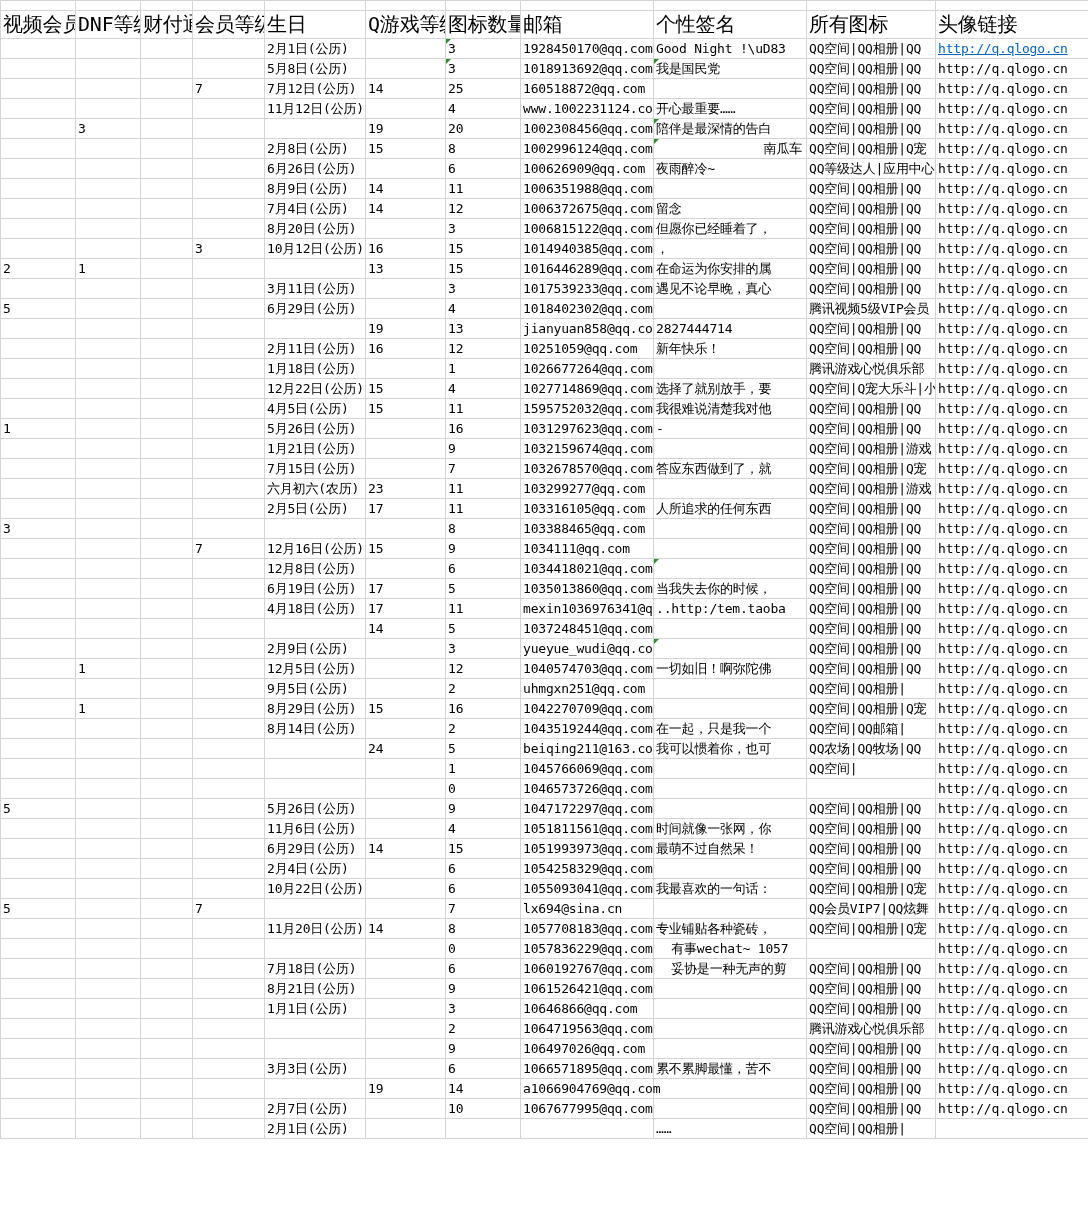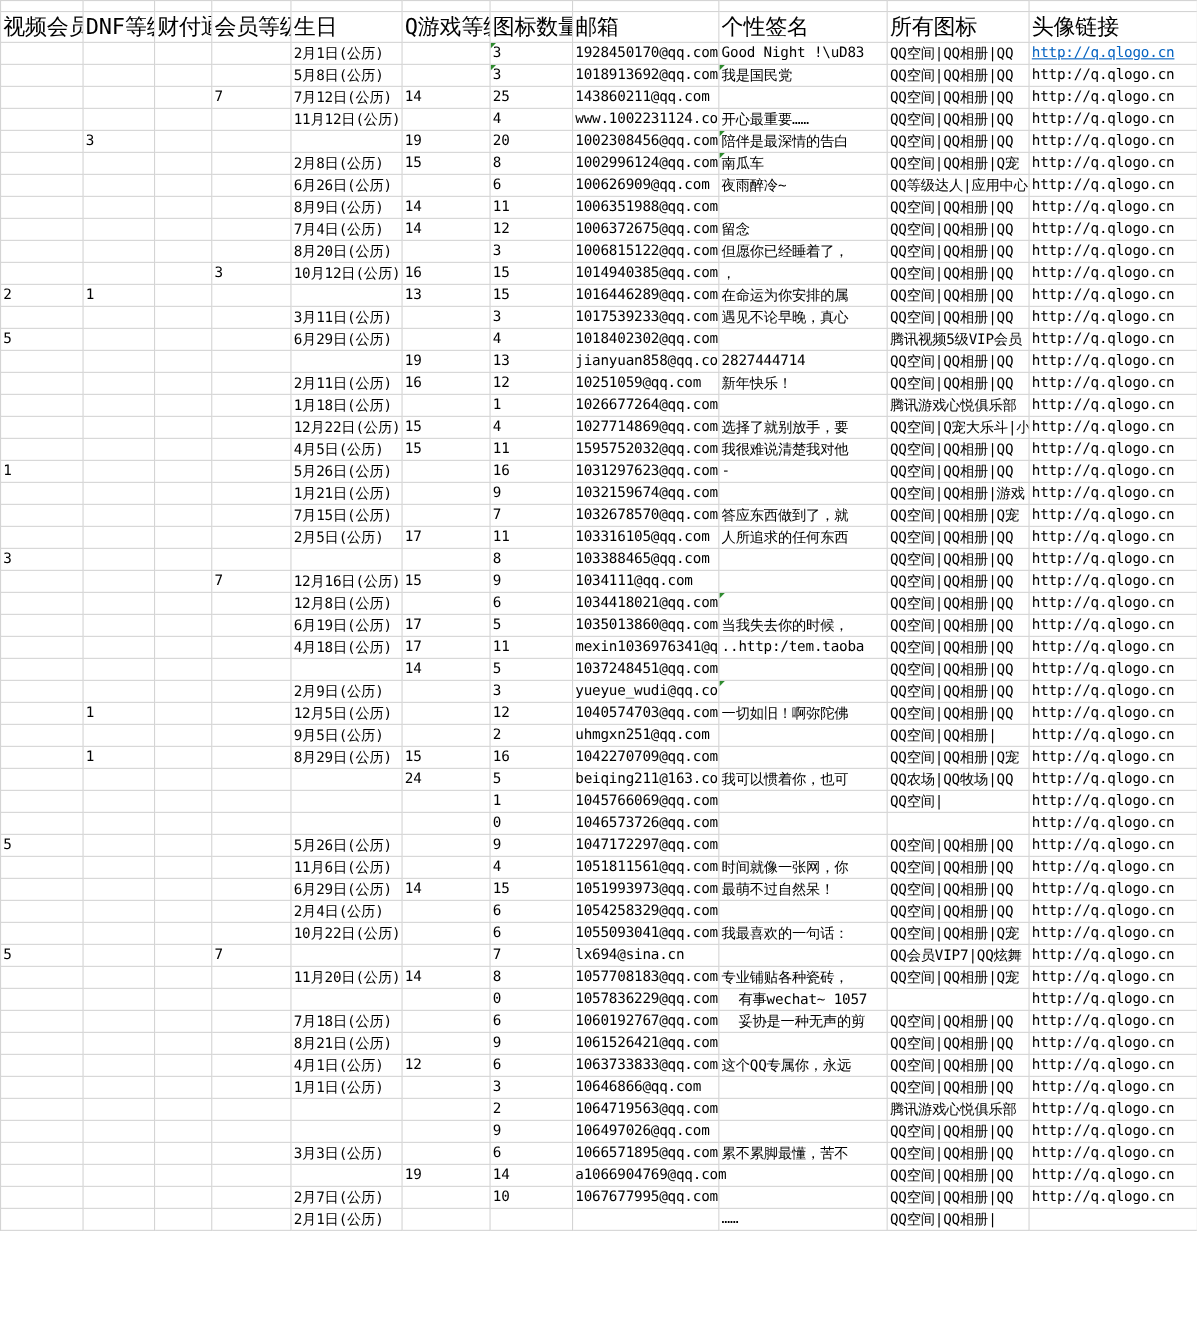--- a/index.html
+++ b/index.html
@@ -17,21 +17,21 @@
     text-align:left;
     vertical-align:middle;
     white-space:pre;
     overflow:hidden;
     position:relative;
   }
   tr.top-partial td{height:10px}
   tr.header-row th{height:27px;font-size:20px}
   tr.bottom-partial td{height:20px}
   td.spill{overflow:visible;z-index:2}
-  td.ar{text-align:left;padding-right:4px}
+  td.ar{text-align:right;padding-right:4px}
   td.gt::before{
     content:"";position:absolute;top:0;left:0;width:0;height:0;
     border-top:5px solid #2e8b2e;border-right:5px solid transparent;
   }
   td.hyperlink{color:#0563c1;text-decoration:underline}
 </style>
 </head>
 <body>
 
 <div>
@@ -103,21 +103,21 @@
           <td>http://q.qlogo.cn</td>
         </tr>
         <tr>
           <td></td>
           <td></td>
           <td></td>
           <td>7</td>
           <td>7月12日(公历)</td>
           <td>14</td>
           <td>25</td>
-          <td class="spill">143860211@qq.com</td>
+          <td class="spill">160518872@qq.com</td>
           <td></td>
           <td>QQ空间|QQ相册|QQ</td>
           <td>http://q.qlogo.cn</td>
         </tr>
         <tr>
           <td></td>
           <td></td>
           <td></td>
           <td></td>
           <td class="spill">11月12日(公历)</td>
@@ -360,20 +360,33 @@
           <td>1032678570@qq.com</td>
           <td>答应东西做到了，就</td>
           <td>QQ空间|QQ相册|Q宠</td>
           <td>http://q.qlogo.cn</td>
         </tr>
         <tr>
           <td></td>
           <td></td>
           <td></td>
           <td></td>
+          <td>六月初六(农历)</td>
+          <td>23</td>
+          <td>11</td>
+          <td class="spill">103299277@qq.com</td>
+          <td></td>
+          <td>QQ空间|QQ相册|游戏</td>
+          <td>http://q.qlogo.cn</td>
+        </tr>
+        <tr>
+          <td></td>
+          <td></td>
+          <td></td>
+          <td></td>
           <td>2月5日(公历)</td>
           <td>17</td>
           <td>11</td>
           <td>103316105@qq.com</td>
           <td>人所追求的任何东西</td>
           <td>QQ空间|QQ相册|QQ</td>
           <td>http://q.qlogo.cn</td>
         </tr>
         <tr>
           <td class="spill">3</td>
@@ -496,20 +509,33 @@
           <td></td>
           <td class="spill">1</td>
           <td></td>
           <td></td>
           <td>8月29日(公历)</td>
           <td>15</td>
           <td>16</td>
           <td class="spill">1042270709@qq.com</td>
           <td></td>
           <td>QQ空间|QQ相册|Q宠</td>
+          <td>http://q.qlogo.cn</td>
+        </tr>
+        <tr>
+          <td></td>
+          <td></td>
+          <td></td>
+          <td></td>
+          <td class="spill">8月14日(公历)</td>
+          <td></td>
+          <td>2</td>
+          <td>1043519244@qq.com</td>
+          <td>在一起，只是我一个</td>
+          <td>QQ空间|QQ邮箱|</td>
           <td>http://q.qlogo.cn</td>
         </tr>
         <tr>
           <td></td>
           <td></td>
           <td></td>
           <td></td>
           <td></td>
           <td>24</td>
           <td>5</td>
@@ -672,33 +698,20 @@
           <td class="spill">1061526421@qq.com</td>
           <td></td>
           <td>QQ空间|QQ相册|QQ</td>
           <td>http://q.qlogo.cn</td>
         </tr>
         <tr>
           <td></td>
           <td></td>
           <td></td>
           <td></td>
-          <td>4月1日(公历)</td>
-          <td>12</td>
-          <td>6</td>
-          <td>1063733833@qq.com</td>
-          <td>这个QQ专属你，永远</td>
-          <td>QQ空间|QQ相册|QQ</td>
-          <td>http://q.qlogo.cn</td>
-        </tr>
-        <tr>
-          <td></td>
-          <td></td>
-          <td></td>
-          <td></td>
           <td class="spill">1月1日(公历)</td>
           <td></td>
           <td>3</td>
           <td class="spill">10646866@qq.com</td>
           <td></td>
           <td>QQ空间|QQ相册|QQ</td>
           <td>http://q.qlogo.cn</td>
         </tr>
         <tr>
           <td></td>

